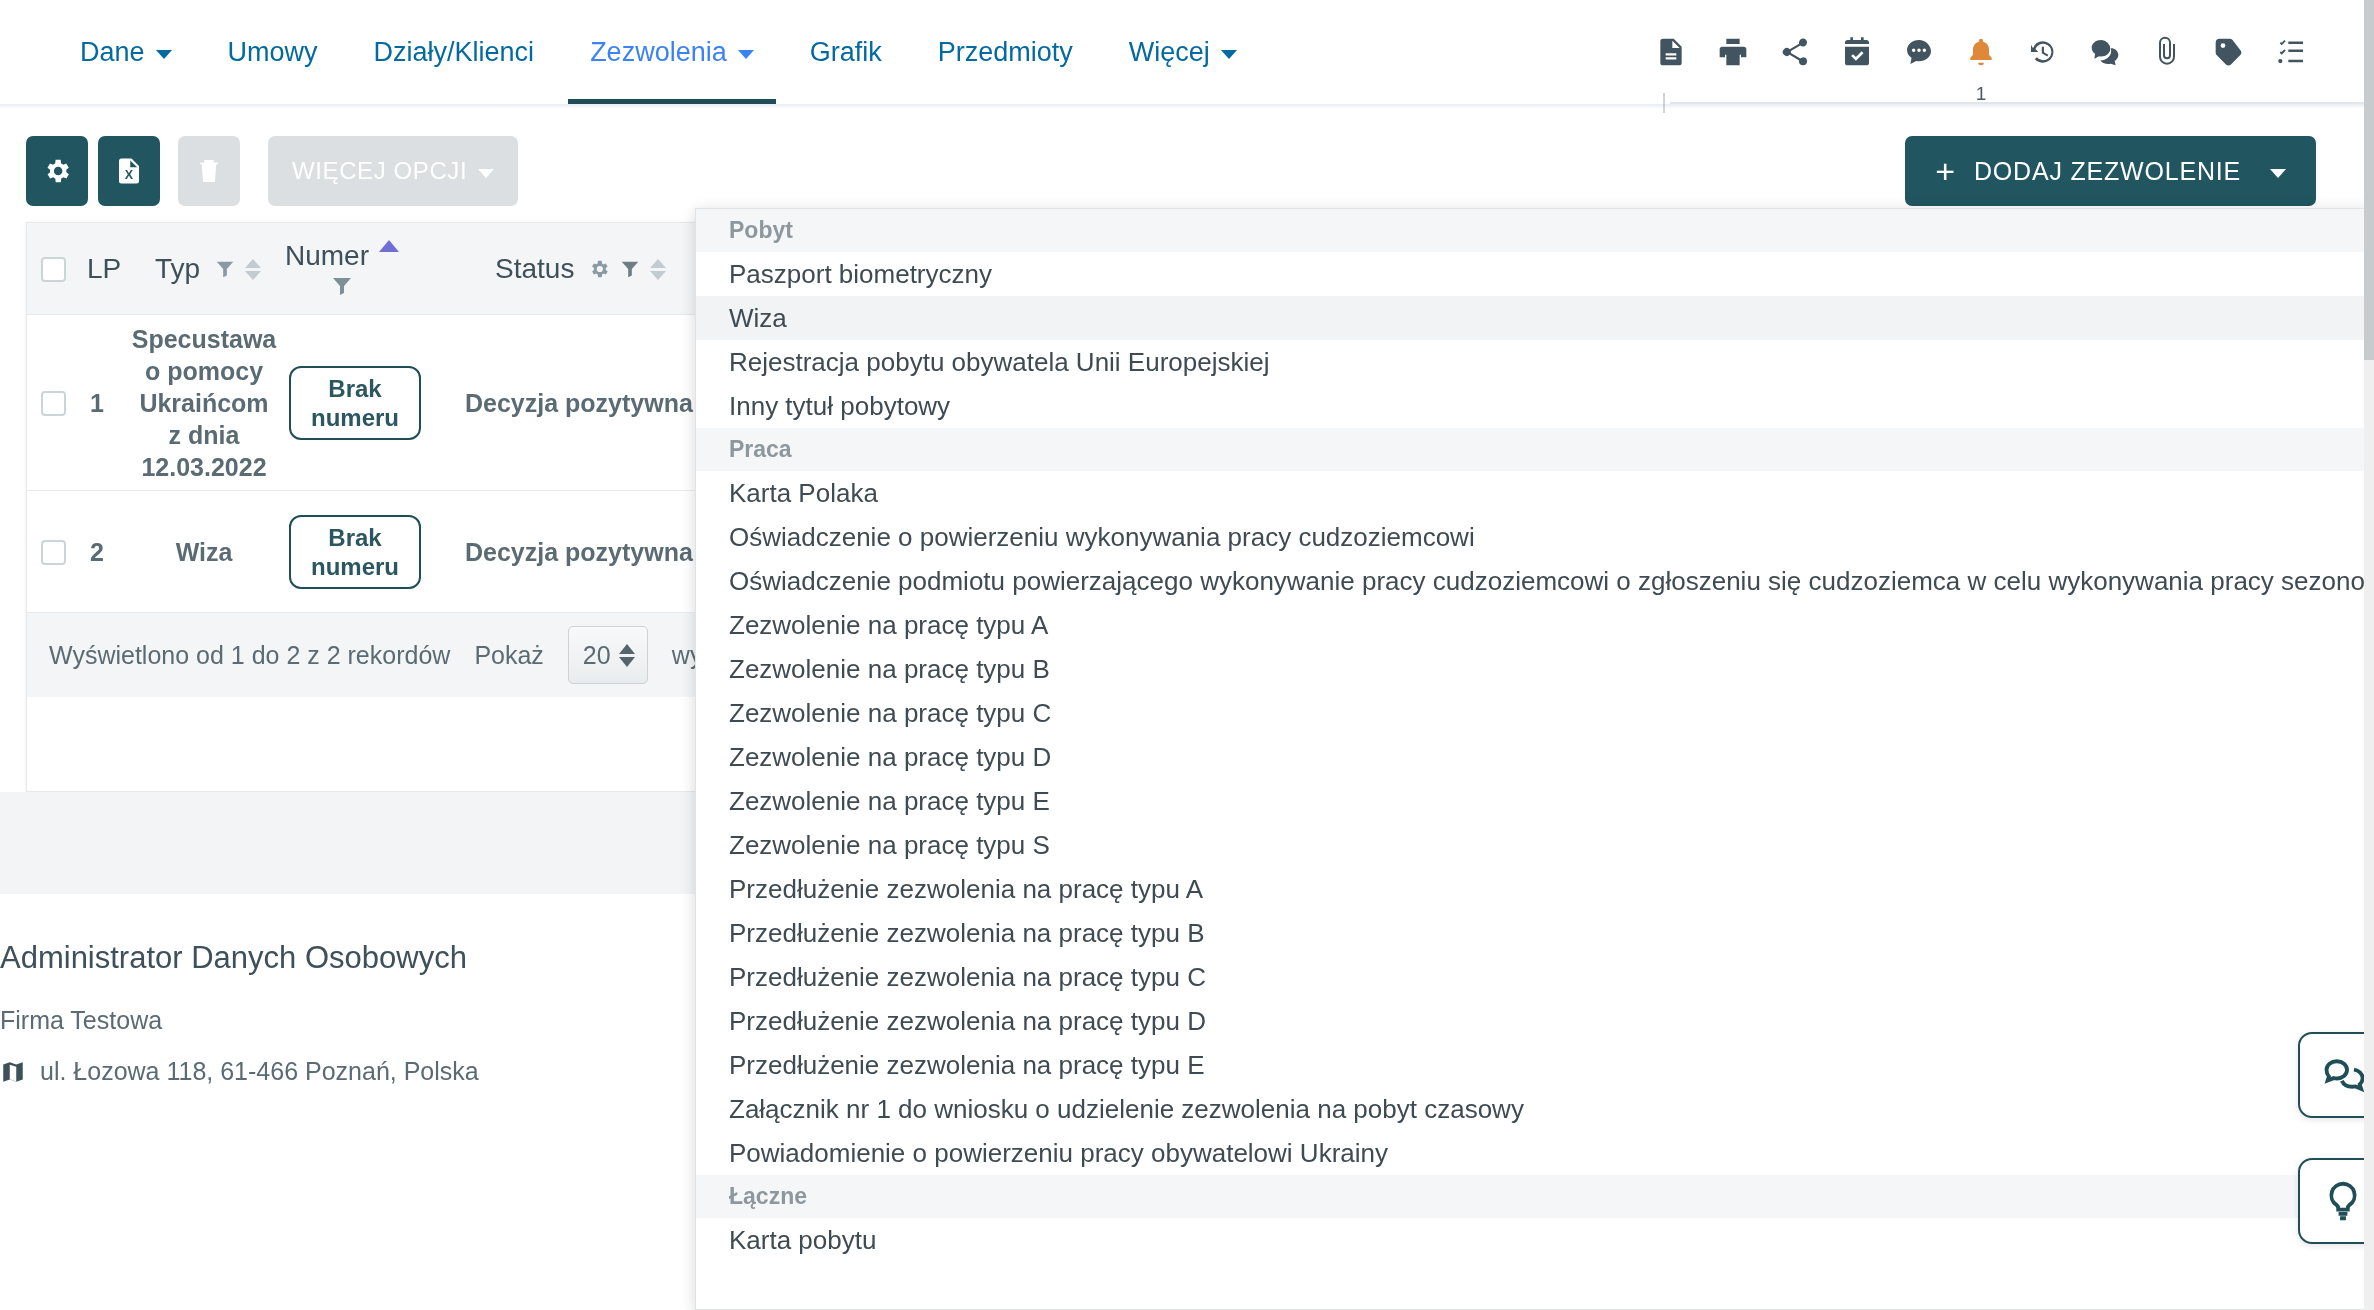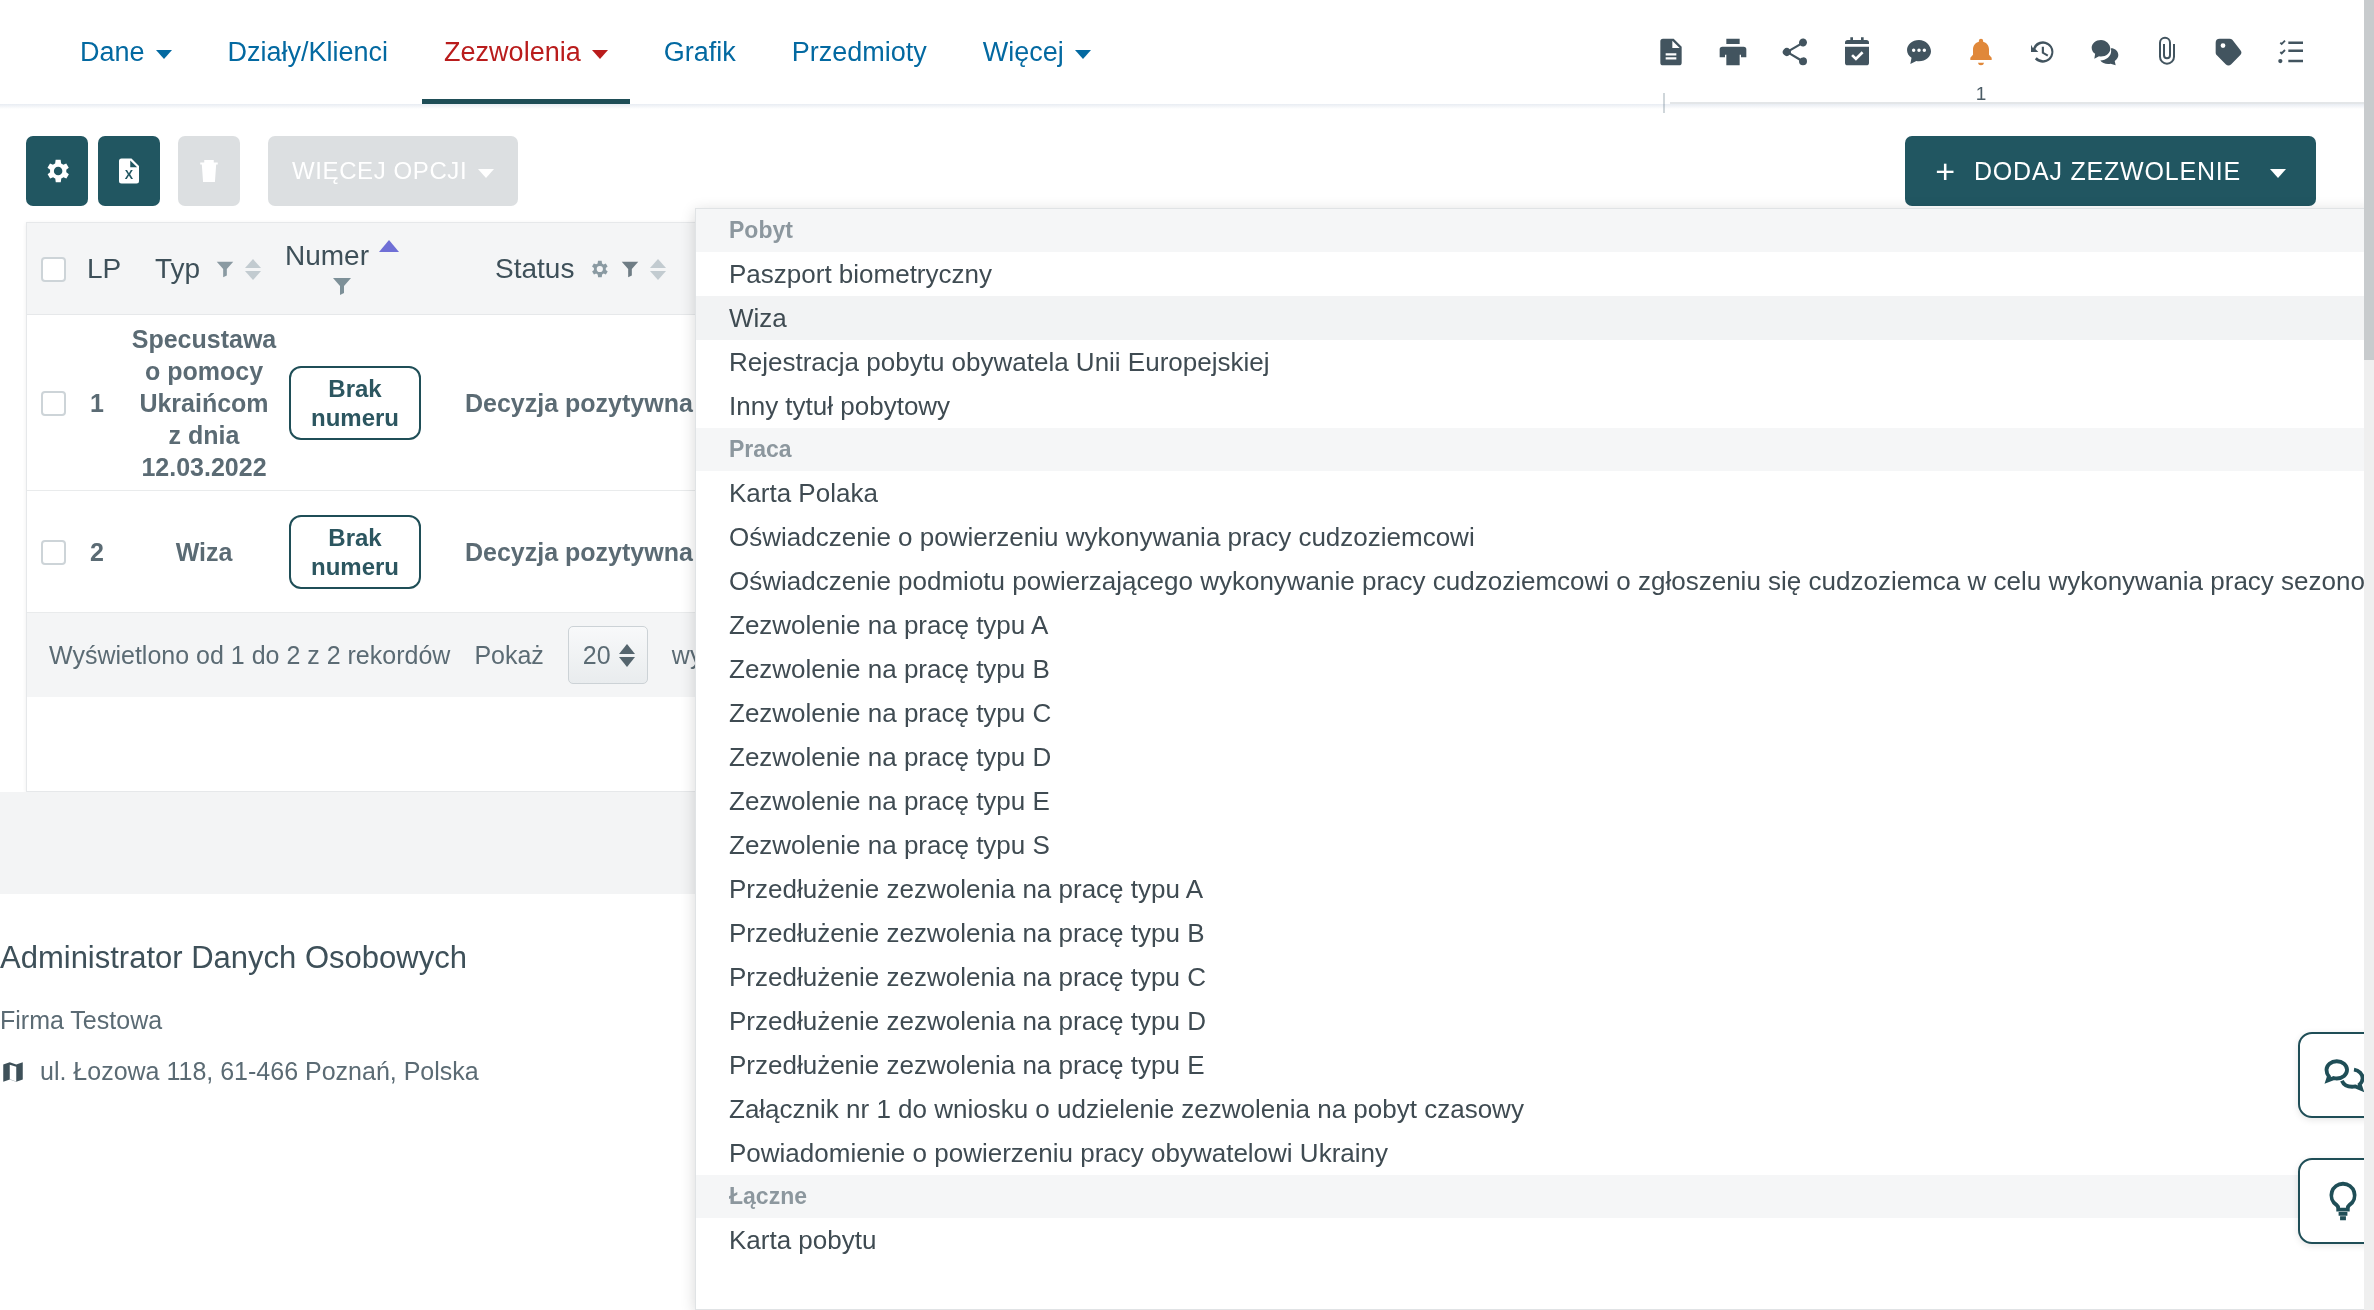--- a/index.html
+++ b/index.html
@@ -17,21 +17,21 @@
     background: #ffffff;
     display: flex; align-items: center;
   }
   .nav-items { display: flex; align-items: center; margin-left: 52px; height: 104px; }
   .nav-item {
     position: relative;
     height: 104px; display: flex; align-items: center;
     padding: 0 28px; font-size: 27px; color: #0369a1; cursor: pointer;
     white-space: nowrap;
   }
-  .nav-item.active { color: #b91c1c; }
+  .nav-item.active { color: #3b82f6; }
   .nav-item.active::after {
     content: ""; position: absolute; left: 6px; right: 6px; bottom: 0;
     height: 5px; background: #1f4e57;
   }
   .caret {
     display: inline-block; margin-left: 11px;
     width: 0; height: 0;
     border-left: 8px solid transparent; border-right: 8px solid transparent;
     border-top: 9px solid currentColor;
     position: relative; top: 2px;
@@ -203,20 +203,23 @@
 </head>
 <body>
 
 <div id="root">
 
   <div class="topnav">
     <div class="nav-items">
       <div class="nav-item">
         <span>Dane</span>
         <span class="caret"></span>
+      </div>
+      <div class="nav-item">
+        <span>Umowy</span>
       </div>
       <div class="nav-item">
         <span>Działy/Klienci</span>
       </div>
       <div class="nav-item active">
         <span>Zezwolenia</span>
         <span class="caret"></span>
       </div>
       <div class="nav-item">
         <span>Grafik</span>

